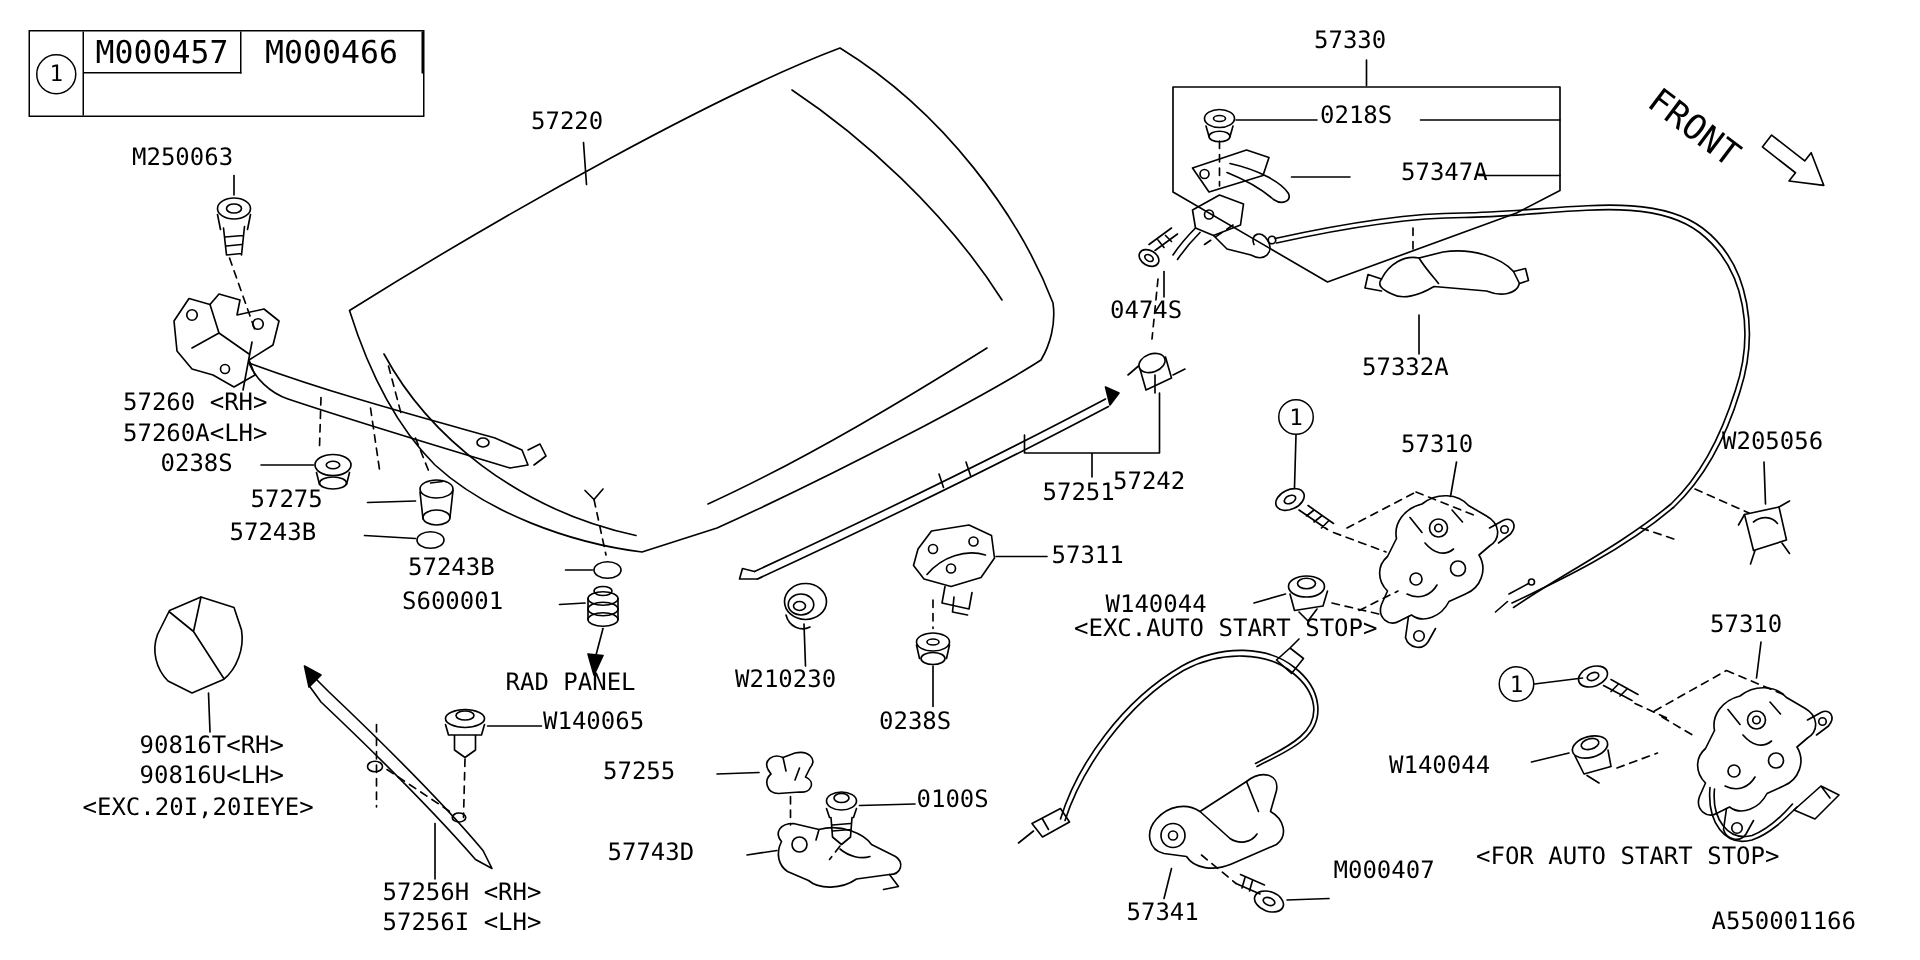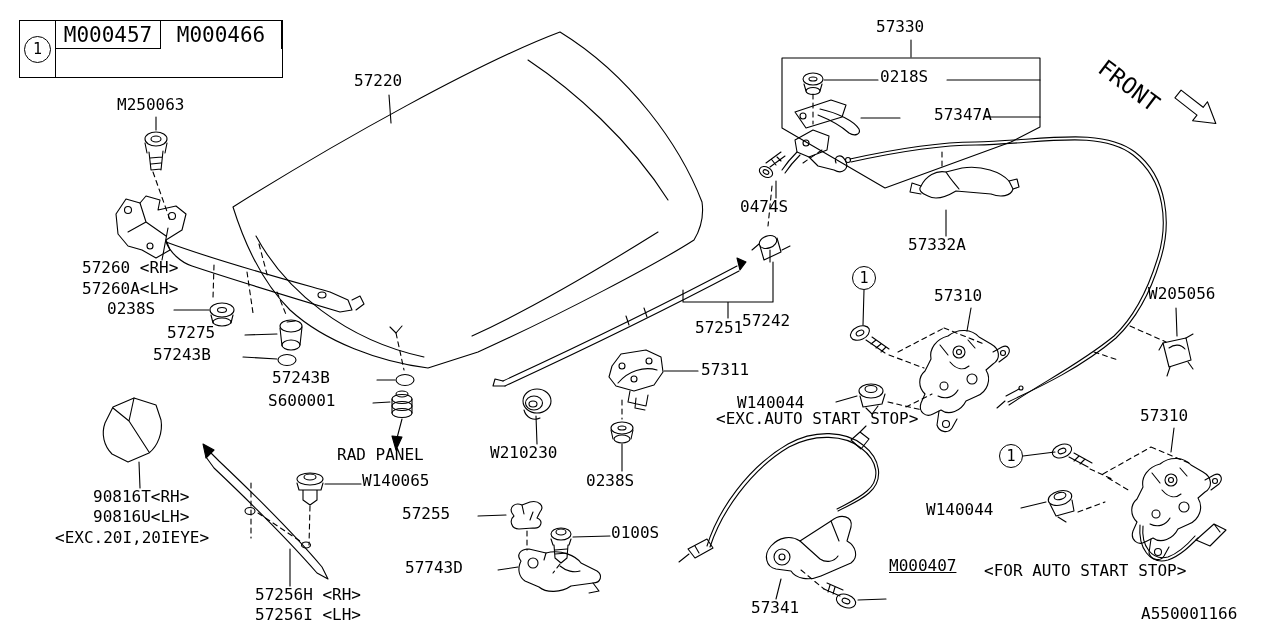--- a/index.html
+++ b/index.html
@@ -275,21 +275,21 @@
   <div id="ref-cell" class="cell">
     <span class="circ">1</span>
   </div>
   <div class="cell part-cell r1">M000457</div>
   <div class="cell part-cell">M000466</div>
 </div>
 
 <div class="front">FRONT</div>
 
 <div id="label-layer">
-      <span class="lbl" style="left: 117px; top: 94px;">M250063</span>
+      <span class="lbl" style="left: 88px; top: 94px;">M250063</span>
       <span class="lbl" style="left: 354px; top: 70px;">57220</span>
       <span class="lbl" style="left: 876px; top: 16px;">57330</span>
       <span class="lbl" style="left: 880px; top: 66px;">0218S</span>
       <span class="lbl" style="left: 902px; top: 104px; margin-left: 32px;">57347A</span>
       <span class="lbl" style="left: 740px; top: 196px;">0474S</span>
       <span class="lbl" style="left: 908px; top: 234px;">57332A</span>
       <span class="lbl" style="left: 742px; top: 262px; margin-top: 48px;">57242</span>
       <span class="lbl" style="left: 695px; top: 317px;">57251</span>
       <span class="lbl" style="left: 934px; top: 285px;">57310</span>
       <span class="lbl" style="left: 1148px; top: 283px;">W205056</span>
@@ -309,21 +309,21 @@
       <span class="lbl" style="left: 716px; top: 408px;">&lt;EXC.AUTO START STOP&gt;</span>
       <span class="lbl" style="left: 93px; top: 486px;">90816T&lt;RH&gt;</span>
       <span class="lbl" style="left: 93px; top: 506px;">90816U&lt;LH&gt;</span>
       <span class="lbl" style="left: 55px; top: 527px;">&lt;EXC.20I,20IEYE&gt;</span>
       <span class="lbl" style="left: 402px; top: 503px;">57255</span>
       <span class="lbl" style="left: 611px; top: 522px;">0100S</span>
       <span class="lbl" style="left: 405px; top: 557px;">57743D</span>
       <span class="lbl" style="left: 255px; top: 584px;">57256H &lt;RH&gt;</span>
       <span class="lbl" style="left: 255px; top: 604px;">57256I &lt;LH&gt;</span>
       <span class="lbl" style="left: 737px; top: 597px; margin-left: 14px;">57341</span>
-      <span class="lbl" style="left: 889px; top: 555px; text-decoration: underline;">M000407</span>
+      <span class="lbl" style="left: 889px; top: 569px;">M000407</span>
       <span class="lbl" style="left: 926px; top: 499px;">W140044</span>
       <span class="lbl" style="left: 984px; top: 560px;">&lt;FOR AUTO START STOP&gt;</span>
       <span class="lbl" style="left: 1140px; top: 405px;">57310</span>
       <span class="lbl" style="left: 1141px; top: 603px;">A550001166</span>
       <div class="refmark" style="left: 852px; top: 266px;">1</div>
       <div class="refmark" style="left: 999px; top: 444px;">1</div>
     </div>
 
 </div>
 

